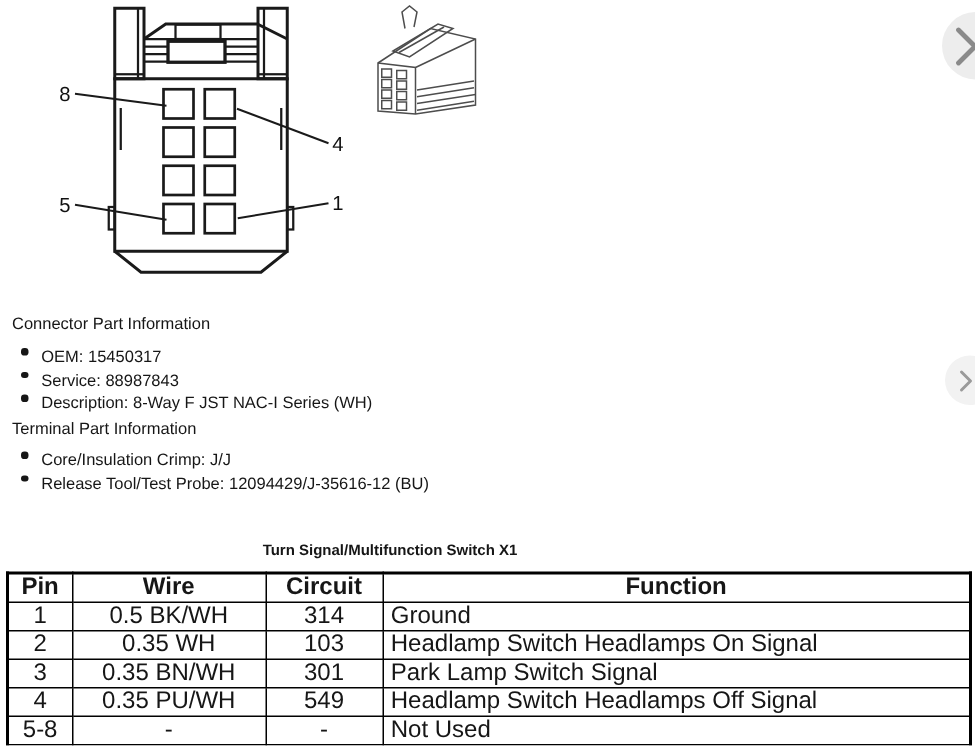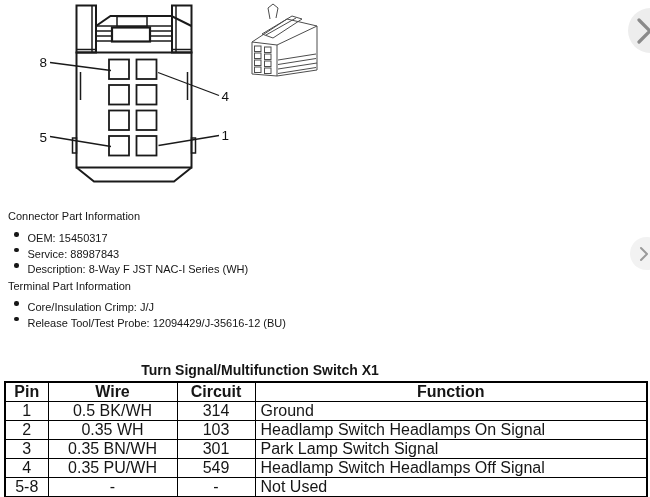--- a/index.html
+++ b/index.html
@@ -12,21 +12,21 @@
   #conn-title{top:210px;}
   #term-title{top:280px;}
   
   .blist{position:absolute;left:14px;margin:0;padding:0;list-style:none;font-size:11px;}
   #conn-list{top:232px;}
   #term-list{top:301px;}
   .blist li{display:flex;align-items:flex-start;height:15.5px;white-space:nowrap;}
   .dot{width:4.5px;height:4.5px;border-radius:50%;background:#161616;margin-right:9px;flex:0 0 auto;}
   
   .tbl-title{position:absolute;top:362px;left:0;width:520px;text-align:center;
-    font-size:14px;font-weight:bold;white-space:nowrap;}
+    font-size:10px;font-weight:bold;white-space:nowrap;}
   table.pinout{position:absolute;left:4px;top:381px;width:644px;border-collapse:collapse;
     table-layout:fixed;font-size:16px;color:#161616;border:2px solid #000;}
   table.pinout th,table.pinout td{border:1px solid #000;overflow:hidden;white-space:nowrap;}
   table.pinout th{height:17px;font-weight:bold;text-align:center;padding:0 2px;}
   table.pinout td{height:17px;text-align:center;padding:0 2px;font-weight:normal;}
   table.pinout td.fn{text-align:left;padding-left:5px;}
   
   .nav{position:absolute;border:none;border-radius:50%;display:flex;align-items:center;
     justify-content:center;padding:0;cursor:pointer;}
   .nav-top{left:628px;top:8px;width:45px;height:45px;background:#ededed;}

